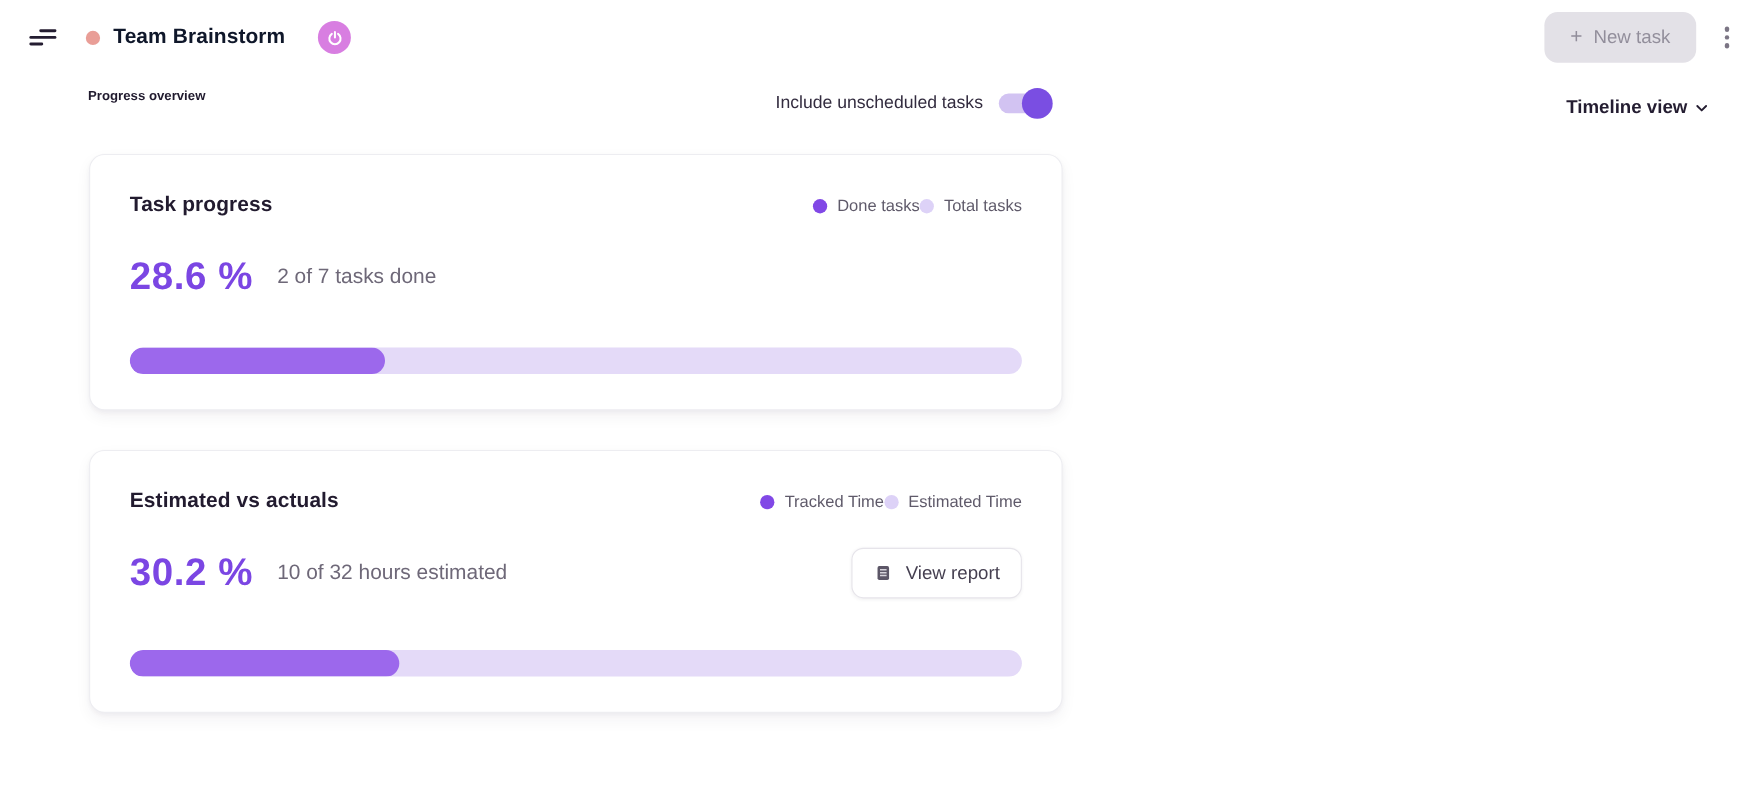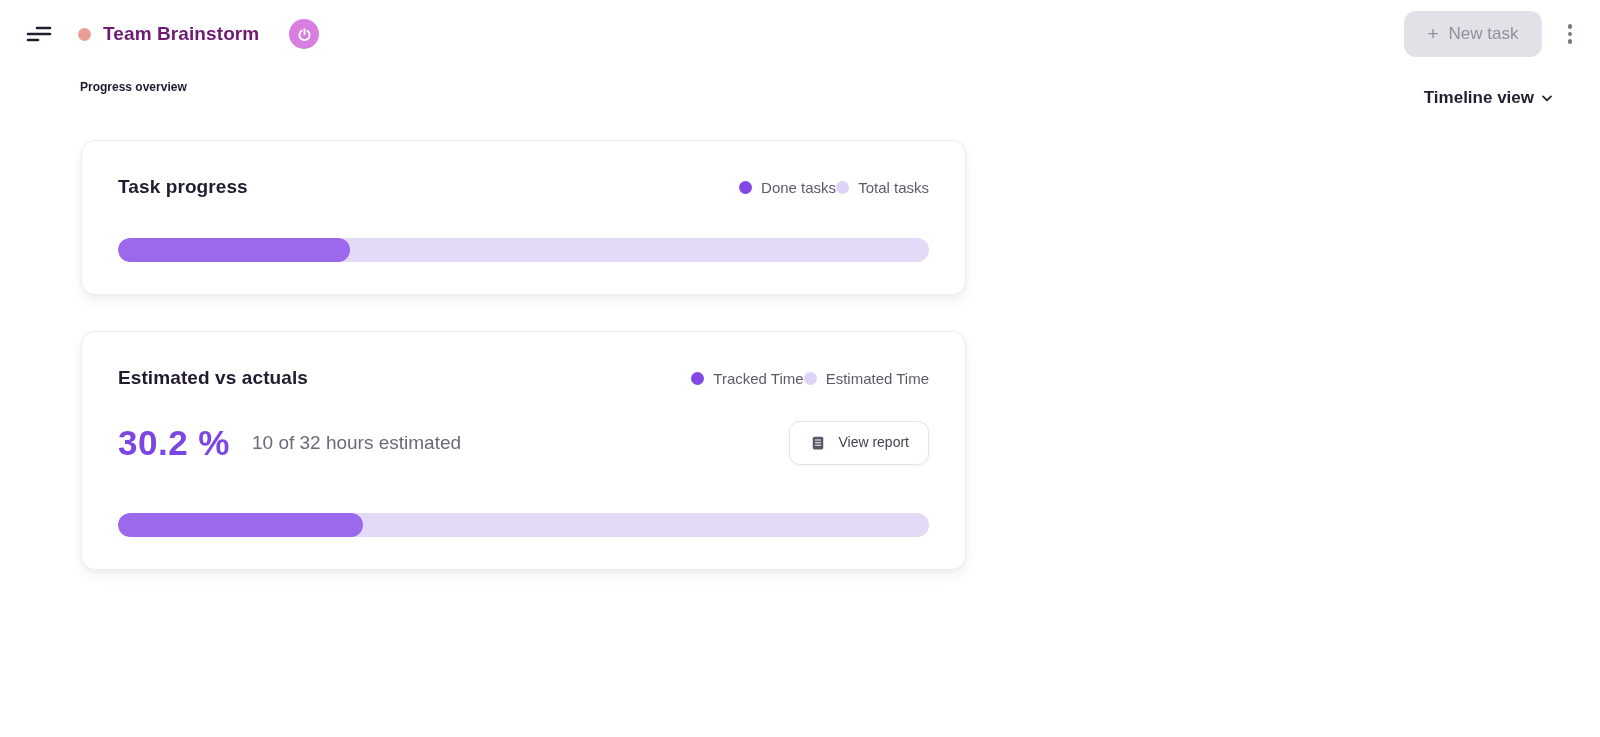--- a/index.html
+++ b/index.html
@@ -6,21 +6,21 @@
   html,body { width: 1600px; height: 737px; background: #ffffff; overflow: hidden; }
   body { font-family: "Liberation Sans", sans-serif; color: #241d31; position: relative; }
 
   
   .topbar {
     height: 68px; display: flex; align-items: center; padding: 0 24px 0 26px;
   }
   .sort-icon { width: 26px; height: 20px; cursor: pointer; }
   .project-group { display: flex; align-items: center; margin-left: 26px; }
   .project-dot { width: 13px; height: 13px; border-radius: 50%; background: #e99e97; }
-  .project-name { font-size: 19px; font-weight: 700; color: #701a75; margin-left: 12px; letter-spacing: .1px; }
+  .project-name { font-size: 19px; font-weight: 700; color: #0f172a; margin-left: 12px; letter-spacing: .1px; }
   .power-badge {
     width: 30px; height: 30px; border-radius: 50%; background: #d87ee1;
     display: flex; align-items: center; justify-content: center; margin-left: 30px; cursor: pointer;
   }
   .topbar-right { margin-left: auto; display: flex; align-items: center; }
   .new-task-btn {
     display: flex; align-items: center; gap: 10px;
     background: #e3e1e7; color: #928e9b; border: none; border-radius: 12px;
     padding: 13px 23px; font-size: 17px; font-family: inherit; cursor: pointer;
   }
@@ -52,24 +52,24 @@
   .legend-item { display: flex; align-items: center; gap: 9px; }
   .legend-dot { width: 13px; height: 13px; border-radius: 50%; }
   .dot-primary { background: #8148e6; }
   .dot-light { background: #ddd2f7; }
   .legend-label { font-size: 15px; color: #5f5a6a; }
 
   .stat-row { display: flex; align-items: center; margin-top: 30px; height: 48px; }
   .stat-percent { font-size: 35px; font-weight: 700; color: #7b46e3; letter-spacing: .5px; }
   .stat-caption { font-size: 19px; color: #6e6878; margin-left: 22px; }
   .view-report-btn {
-    margin-left: auto; display: flex; gap: 11px;
+    margin-left: auto; display: flex; align-items: center; gap: 11px;
     background: #fff; border: 1px solid #e6e4ea; border-radius: 11px;
     box-shadow: 0 1px 3px rgba(35,28,50,.06);
-    padding: 12px 19px; font-size: 14px; color: #453f50; font-family: inherit; cursor: pointer;
+    padding: 12px 19px; font-size: 17px; color: #453f50; font-family: inherit; cursor: pointer;
   }
 
   .bar { margin-top: 40px; height: 24px; border-radius: 12px; background: #e4daf8; overflow: hidden; position: relative; }
   .bar-fill { position: absolute; left: 0; top: 0; height: 100%; border-radius: 12px; background: #9c68ec; }
   .card:nth-child(2) .bar { margin-top: 46px; }
 </style>
 </head>
 <body>
 
 <div class="topbar">
@@ -99,20 +99,27 @@
         <i></i>
         <i></i>
         <i></i>
       </div>
   </div>
 </div>
 
 <div class="header-row">
   <div class="page-title">Progress overview</div>
 
+  <div class="toggle-group">
+    <span class="toggle-label">Include unscheduled tasks</span>
+    <span class="switch">
+      <span class="track"></span>
+      <span class="knob"></span>
+    </span>
+  </div>
 
   <div class="view-selector">
     <span class="view-selector-label">Timeline view</span>
     <svg width="16" height="16" viewBox="0 0 24 24">
       <polyline points="6,9.5 12,15.5 18,9.5" fill="none" stroke="#241d31" stroke-width="2.6" stroke-linecap="round" stroke-linejoin="round"></polyline>
     </svg>
   </div>
 </div>
 
 <div class="cards">
@@ -123,20 +130,24 @@
       <div class="legend">
         <div class="legend-item">
           <span class="legend-dot dot-primary"></span>
           <span class="legend-label">Done tasks</span>
         </div>
         <div class="legend-item">
           <span class="legend-dot dot-light"></span>
           <span class="legend-label">Total tasks</span>
         </div>
       </div>
+    </div>
+    <div class="stat-row">
+      <span class="stat-percent">28.6 %</span>
+      <span class="stat-caption">2 of 7 tasks done</span>
     </div>
     <div class="bar">
       <div class="bar-fill" style="width: 28.6%;"></div>
     </div>
   </div>
 
   <div class="card">
     <div class="card-header">
       <div class="card-title">Estimated vs actuals</div>
       <div class="legend">

